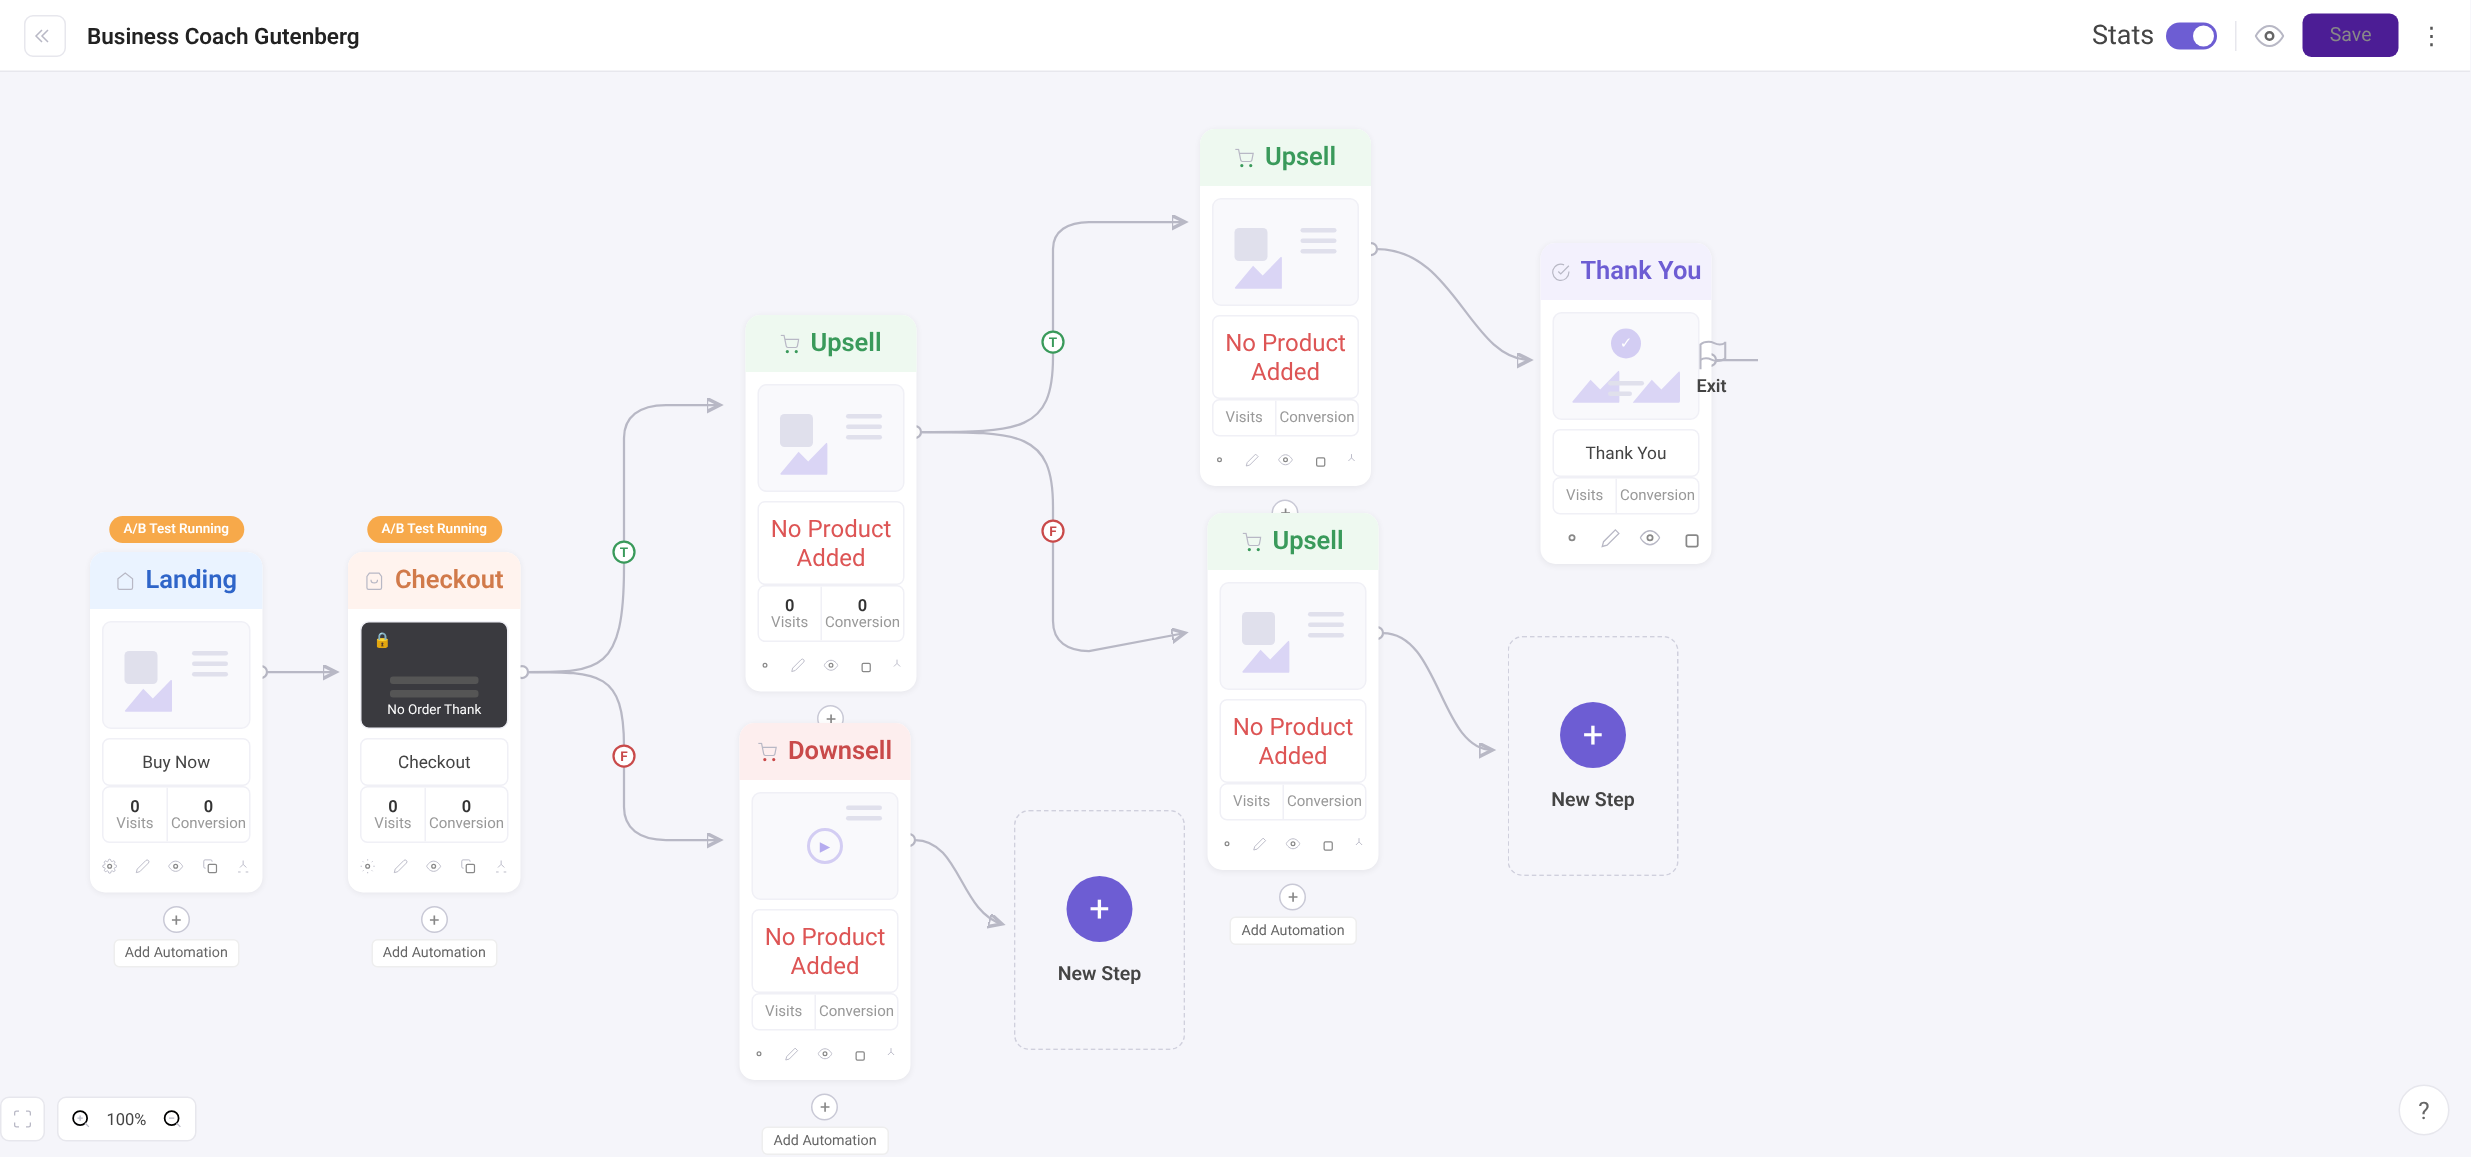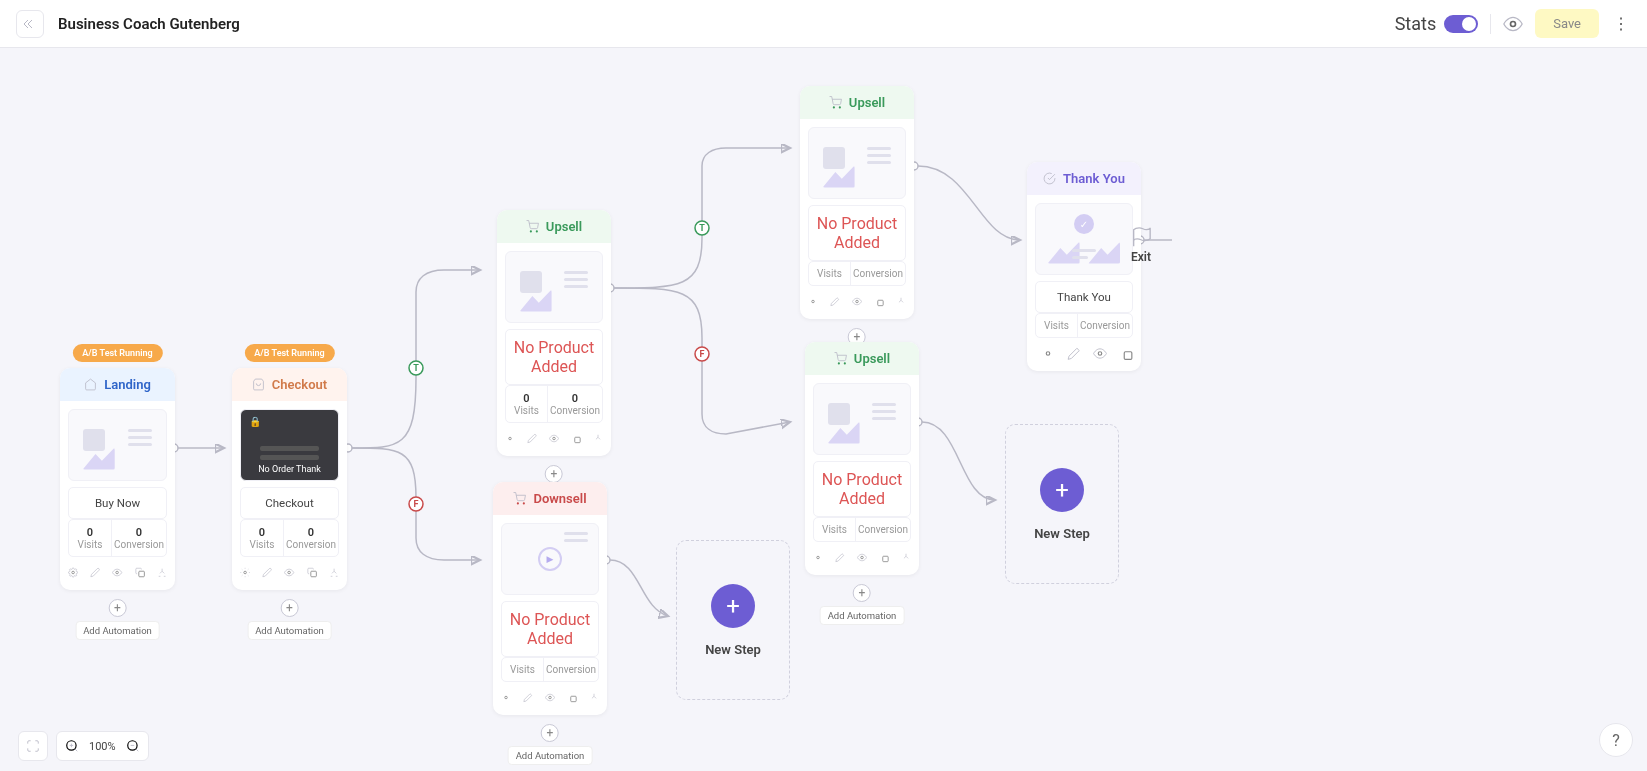--- a/index.html
+++ b/index.html
@@ -10,34 +10,34 @@
 .header-left { display: flex; align-items: center; gap: 14px; }
 .back-btn { width: 28px; height: 28px; border: 1px solid #e7e7ed; border-radius: 6px; display: flex; align-items: center; justify-content: center; cursor: pointer; color: #555; }
 .page-title { font-size: 15px; font-weight: 600; color: #222; }
 .header-right { display: flex; align-items: center; gap: 12px; }
 .stats-wrap { display: flex; align-items: center; gap: 8px; }
 .stats-label { font-size: 18px; color: #444; }
 .toggle { width: 34px; height: 18px; background: #6d5dd3; border-radius: 9px; position: relative; cursor: pointer; }
 .toggle::after { content: ""; position: absolute; right: 2px; top: 2px; width: 14px; height: 14px; background: #fff; border-radius: 50%; }
 .vline { width: 1px; height: 20px; background: #e7e7ed; }
 .hdr-icon { width: 20px; height: 20px; color: #666; cursor: pointer; }
-.save-btn { background: #fef9c3; color: #888; font-size: 13px; padding: 7px 18px; border-radius: 6px; cursor: pointer; }
+.save-btn { background: #4c1d95; color: #888; font-size: 13px; padding: 7px 18px; border-radius: 6px; cursor: pointer; }
 .dots { width: 20px; color: #555; cursor: pointer; text-align: center; }
 
 
 .canvas { position: absolute; top: 48px; left: 0; right: 0; bottom: 0; }
 svg.connectors { position: absolute; top: 0; left: 0; width: 100%; height: 100%; pointer-events: none; }
 svg path { fill: none; stroke: #b8b8c5; stroke-width: 1.5; }
 svg circle.node { fill: #fff; stroke: #b8b8c5; stroke-width: 1.5; }
 svg circle.tf { fill: #fff; stroke-width: 1.5; }
 svg text.tf-label { font-size: 9px; font-weight: 700; text-anchor: middle; dominant-baseline: middle; }
 
 
 .card { position: absolute; background: #fff; border-radius: 10px; box-shadow: 0 1px 4px rgba(0,0,0,.06); }
-.card-header { padding: 9px 0; display: flex; align-items: center; justify-content: center; gap: 7px; font-size: 13px; font-weight: 600; border-radius: 10px 10px 0 0; }
+.card-header { padding: 9px 0; display: flex; align-items: center; justify-content: center; gap: 7px; font-size: 17px; font-weight: 600; border-radius: 10px 10px 0 0; }
 .hdr-landing { background: #eaf3ff; color: #2f65c9; }
 .hdr-checkout { background: #fff3ee; color: #d17a4a; }
 .hdr-upsell { background: #eef9f0; color: #3a9a5b; }
 .hdr-downsell { background: #fdeeee; color: #c94a4a; }
 .hdr-thankyou { background: #f3f1fd; color: #6d5dd3; }
 .card-body { padding: 8px; }
 .thumb { background: #f9f9fc; border: 1px solid #f0f0f6; border-radius: 6px; height: 72px; display: flex; align-items: center; justify-content: center; position: relative; overflow: hidden; }
 .thumb-inner { width: 80%; height: 70%; position: relative; }
 .thumb-lines { position: absolute; right: 4px; top: 8px; display: flex; flex-direction: column; gap: 4px; }
 .thumb-lines span { display: block; width: 24px; height: 3px; background: #e0e0ec; border-radius: 2px; }
@@ -66,21 +66,21 @@
 .new-step { position: absolute; border: 1px dashed #d0d0dd; border-radius: 10px; display: flex; flex-direction: column; align-items: center; justify-content: center; gap: 14px; cursor: pointer; }
 .new-plus { width: 44px; height: 44px; background: #6d5dd3; border-radius: 50%; display: flex; align-items: center; justify-content: center; color: #fff; font-size: 24px; }
 .new-label { font-size: 13px; font-weight: 600; color: #444; }
 
 
 .exit-mark { position: absolute; display: flex; flex-direction: column; align-items: center; gap: 2px; color: #444; }
 .exit-mark svg { width: 22px; height: 22px; color: #6d5dd3; }
 .exit-mark span { font-size: 12px; font-weight: 600; }
 
 
-.zoom-bar { position: absolute; bottom: 10px; left: 18px; display: flex; align-items: center; gap: 8px; }
+.zoom-bar { position: absolute; bottom: 10px; left: 0; display: flex; align-items: center; gap: 8px; }
 .zoom-btn { background: #fff; border: 1px solid #e7e7ed; border-radius: 6px; width: 30px; height: 30px; display: flex; align-items: center; justify-content: center; cursor: pointer; color: #666; }
 .zoom-group { background: #fff; border: 1px solid #e7e7ed; border-radius: 6px; height: 30px; display: flex; align-items: center; padding: 0 8px; gap: 10px; }
 .zoom-pct { font-size: 11px; color: #444; }
 
 .help-fab { position: absolute; bottom: 14px; right: 14px; width: 34px; height: 34px; border-radius: 50%; background: #fff; border: 1px solid #e7e7ed; display: flex; align-items: center; justify-content: center; font-size: 16px; color: #666; cursor: pointer; }
 
 
 .thumb-ty { background: #f9f9fc; }
 .ty-check { position: absolute; top: 10px; left: 50%; transform: translateX(-50%); width: 20px; height: 20px; background: #d3cdf3; border-radius: 50%; display: flex; align-items: center; justify-content: center; color: #fff; font-size: 10px; }
 </style>

